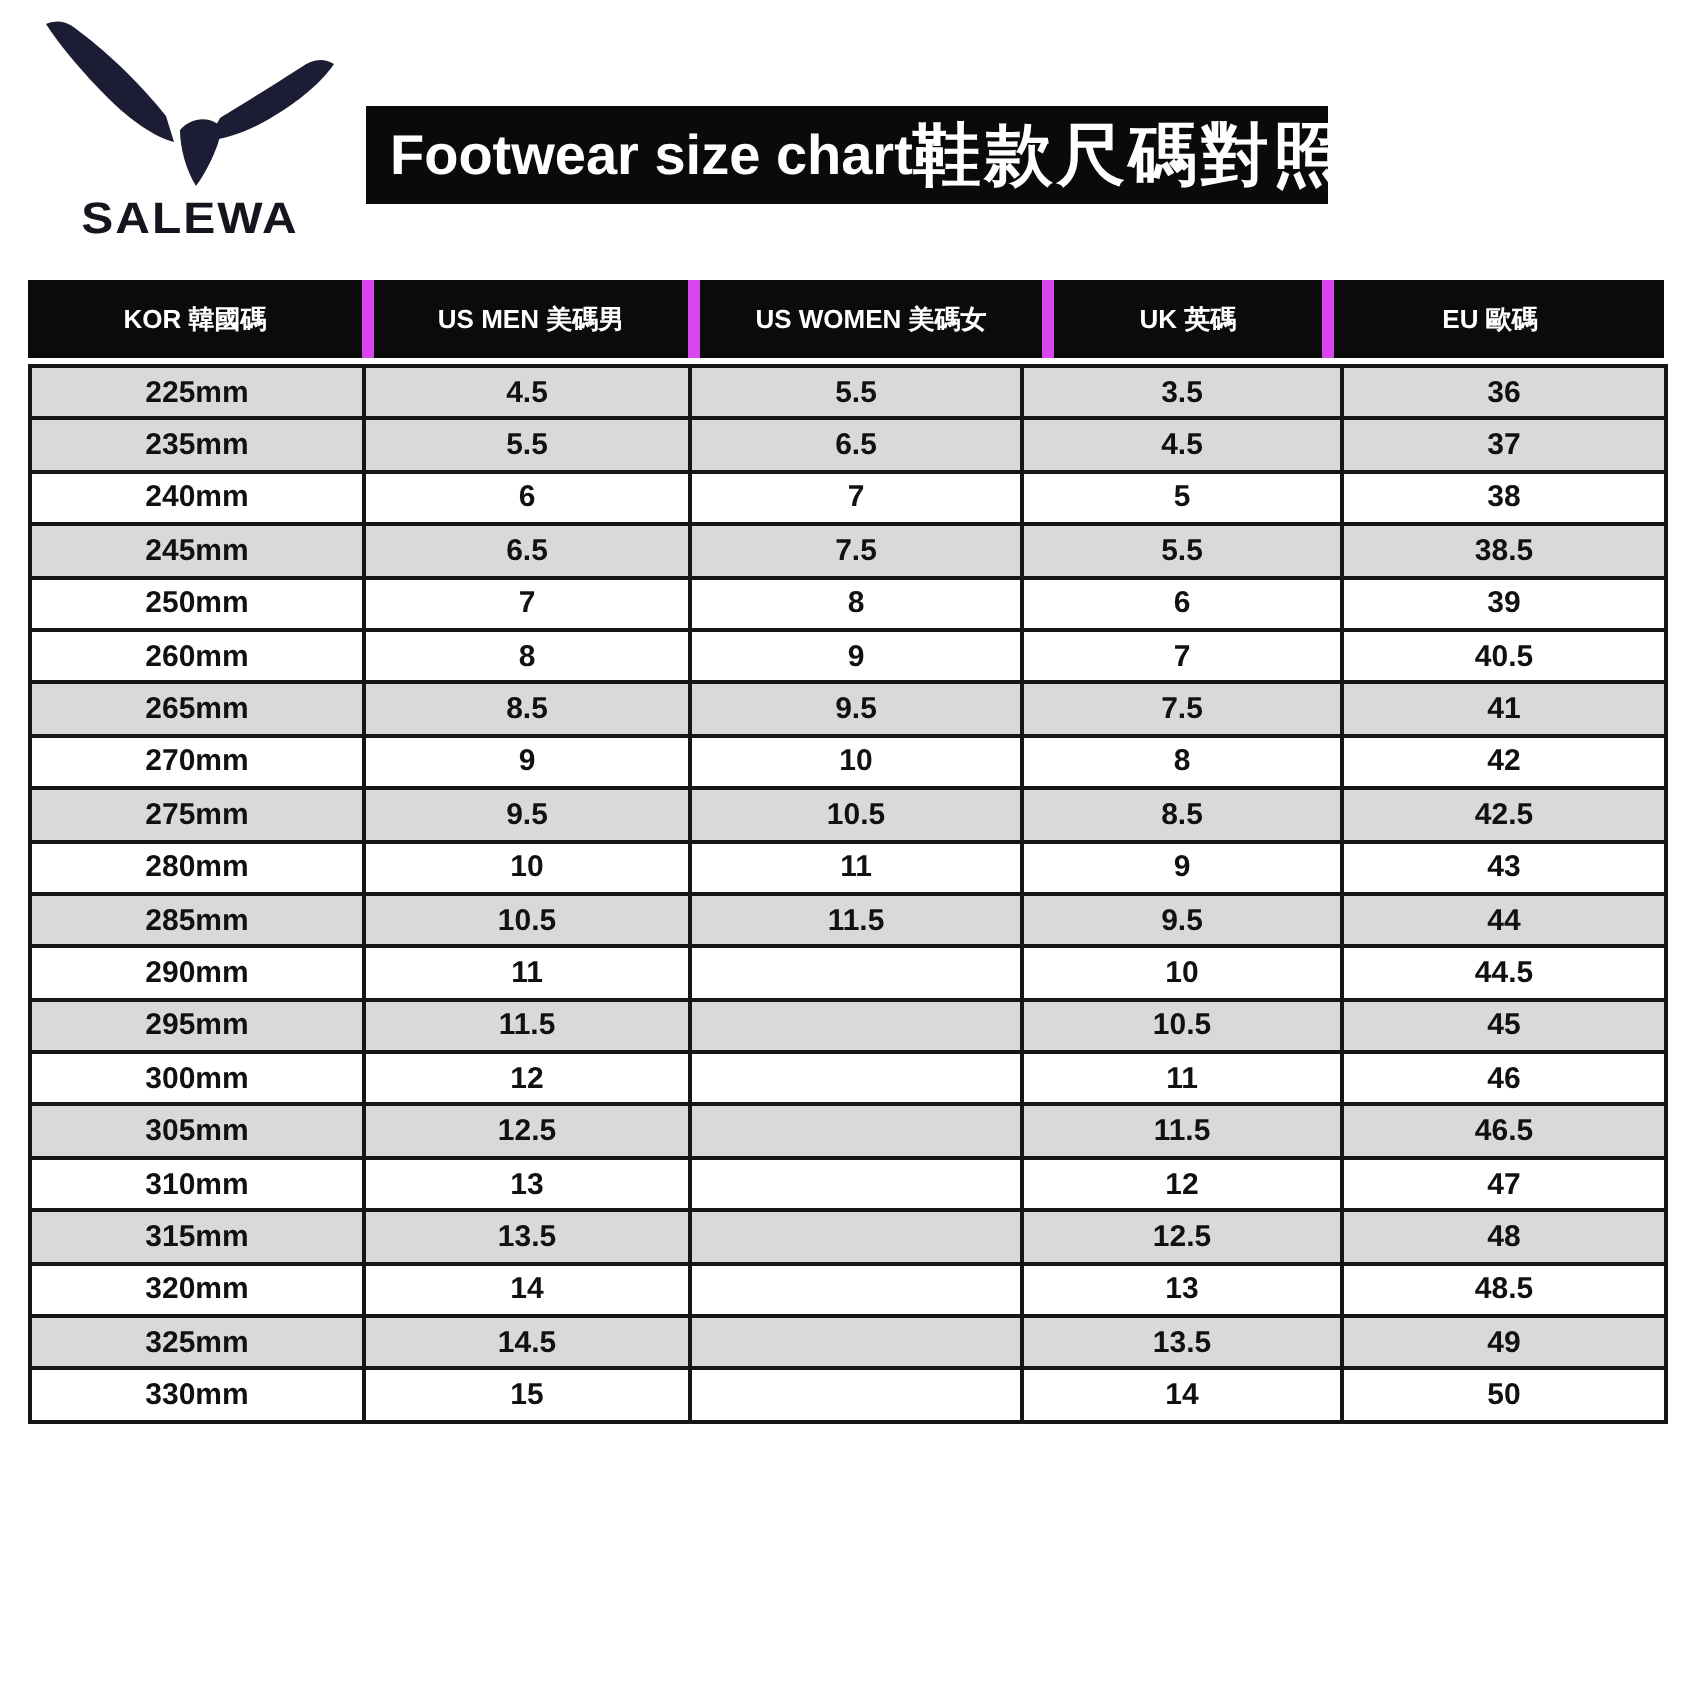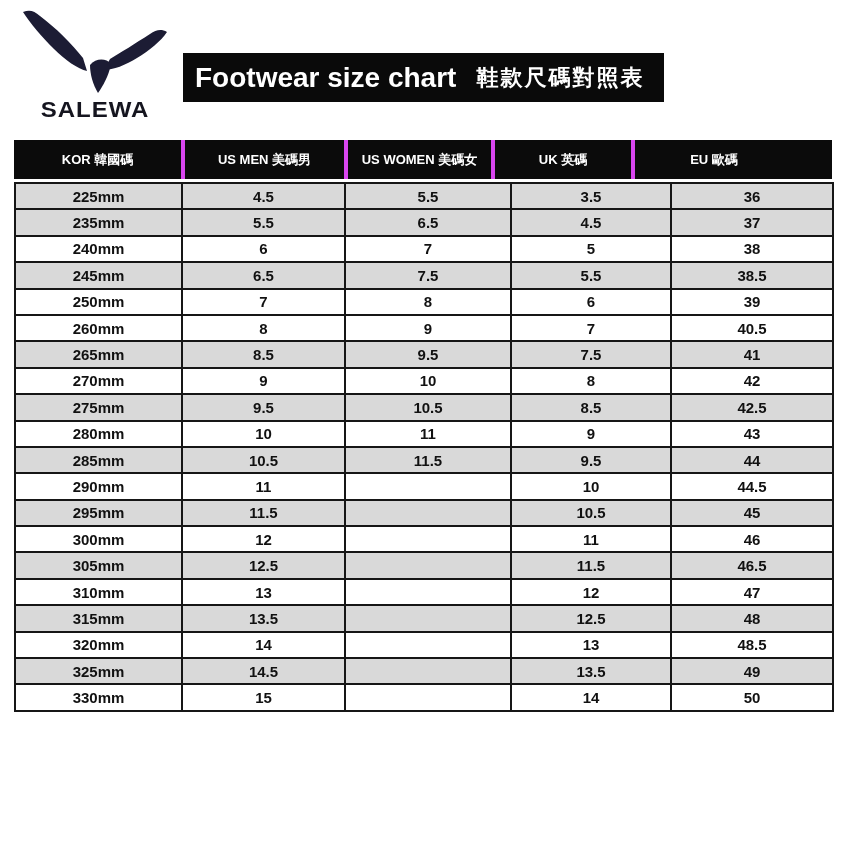--- a/index.html
+++ b/index.html
@@ -32,45 +32,45 @@
   
   .title-bar {
     position: absolute;
     left: 183px; top: 53px;
     width: 481px; height: 49px;
     background: #0a0a0a;
     color: #ffffff;
     display: flex;
     align-items: center;
     padding: 0 12px;
-    gap: 20px;
+    gap: 0;
     white-space: nowrap;
   }
   .title-bar .t-en { font-size: 28px; font-weight: 800; letter-spacing: 0px; }
-  .title-bar .t-zh { font-size: 22px; font-weight: 700; letter-spacing: 2px; }
+  .title-bar .t-zh { font-size: 34px; font-weight: 700; letter-spacing: 2px; }
 
   
   .header-band {
     position: absolute;
     left: 14px; top: 140px;
     width: 818px; height: 39px;
     background: #0b0b0b;
     display: flex;
   }
   .hcell {
     height: 100%;
     display: flex;
     align-items: center;
     justify-content: center;
     color: #ffffff;
     font-size: 13px;
     font-weight: 700;
     white-space: nowrap;
   }
-  .hcell + .hcell { border-left: 4px solid #d946ef; }
+  .hcell + .hcell { border-left: 6px solid #d946ef; }
 
   
   .size-table {
     position: absolute;
     left: 14px; top: 182px;
     width: 818px;
     border-collapse: collapse;
     table-layout: fixed;
   }
   .size-table td {
@@ -100,21 +100,21 @@
 </div>
 
 <div class="title-bar">
   <span class="t-en">Footwear size chart</span>
   <span class="t-zh">鞋款尺碼對照表</span>
 </div>
 
 <div class="header-band">
     <div class="hcell" style="width: 167px;">KOR 韓國碼</div>
     <div class="hcell" style="width: 163px;">US MEN 美碼男</div>
-    <div class="hcell" style="width: 147px;">US WOMEN 美碼女</div>
+    <div class="hcell" style="width: 177px;">US WOMEN 美碼女</div>
     <div class="hcell" style="width: 140px;">UK 英碼</div>
     <div class="hcell" style="width: 162px;">EU 歐碼</div>
   </div>
 
 <table class="size-table">
   <colgroup>
       <col style="width: 167px;">
       <col style="width: 163px;">
       <col style="width: 166px;">
       <col style="width: 160px;">

